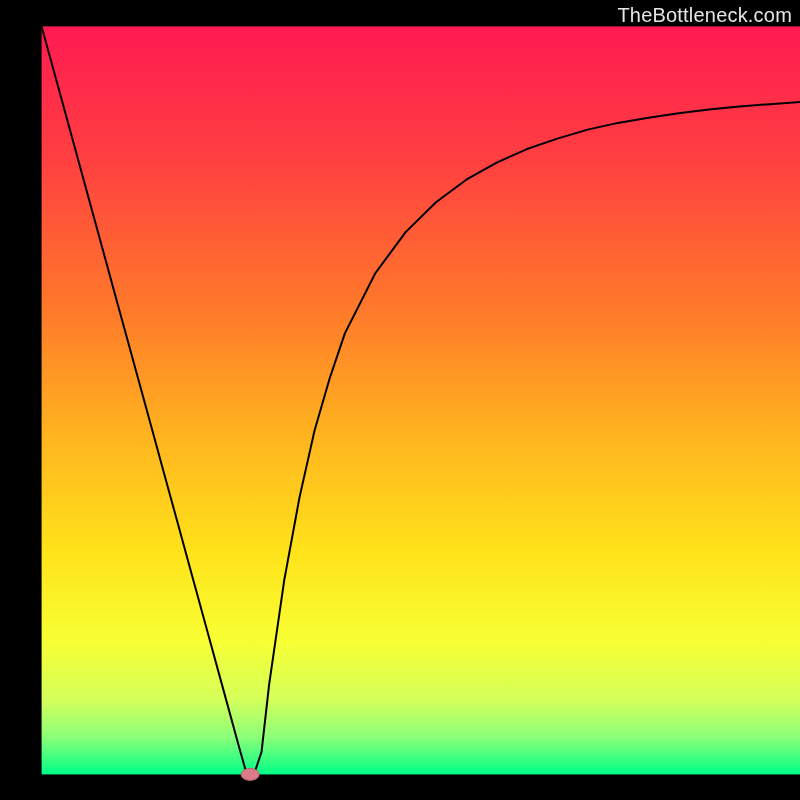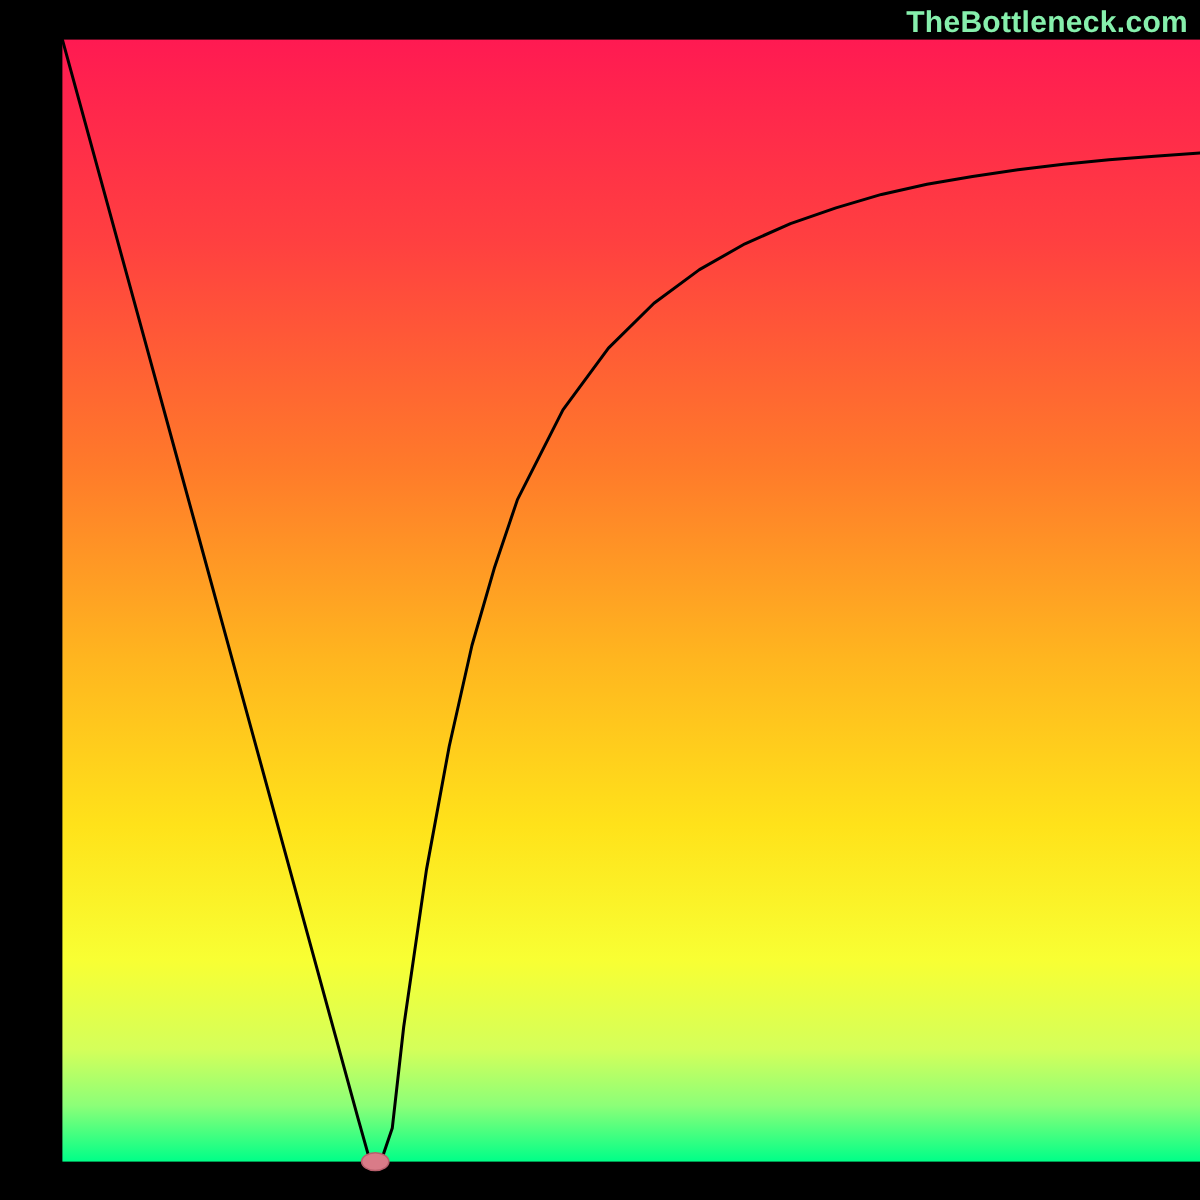--- a/index.html
+++ b/index.html
@@ -14,23 +14,23 @@
   .frame {
     position: relative;
     width: 800px;
     height: 800px;
     background: #000;
   }
   .attribution {
     position: absolute;
     top: 4px;
     right: 8px;
-    color: #86efac;
+    color: #e5e5e5;
     font-size: 20px;
-    font-weight: 700;
+    font-weight: 400;
     letter-spacing: 0.2px;
     z-index: 5;
   }
   svg {
     position: absolute;
     top: 0;
     left: 0;
   }
 </style>
 </head>

